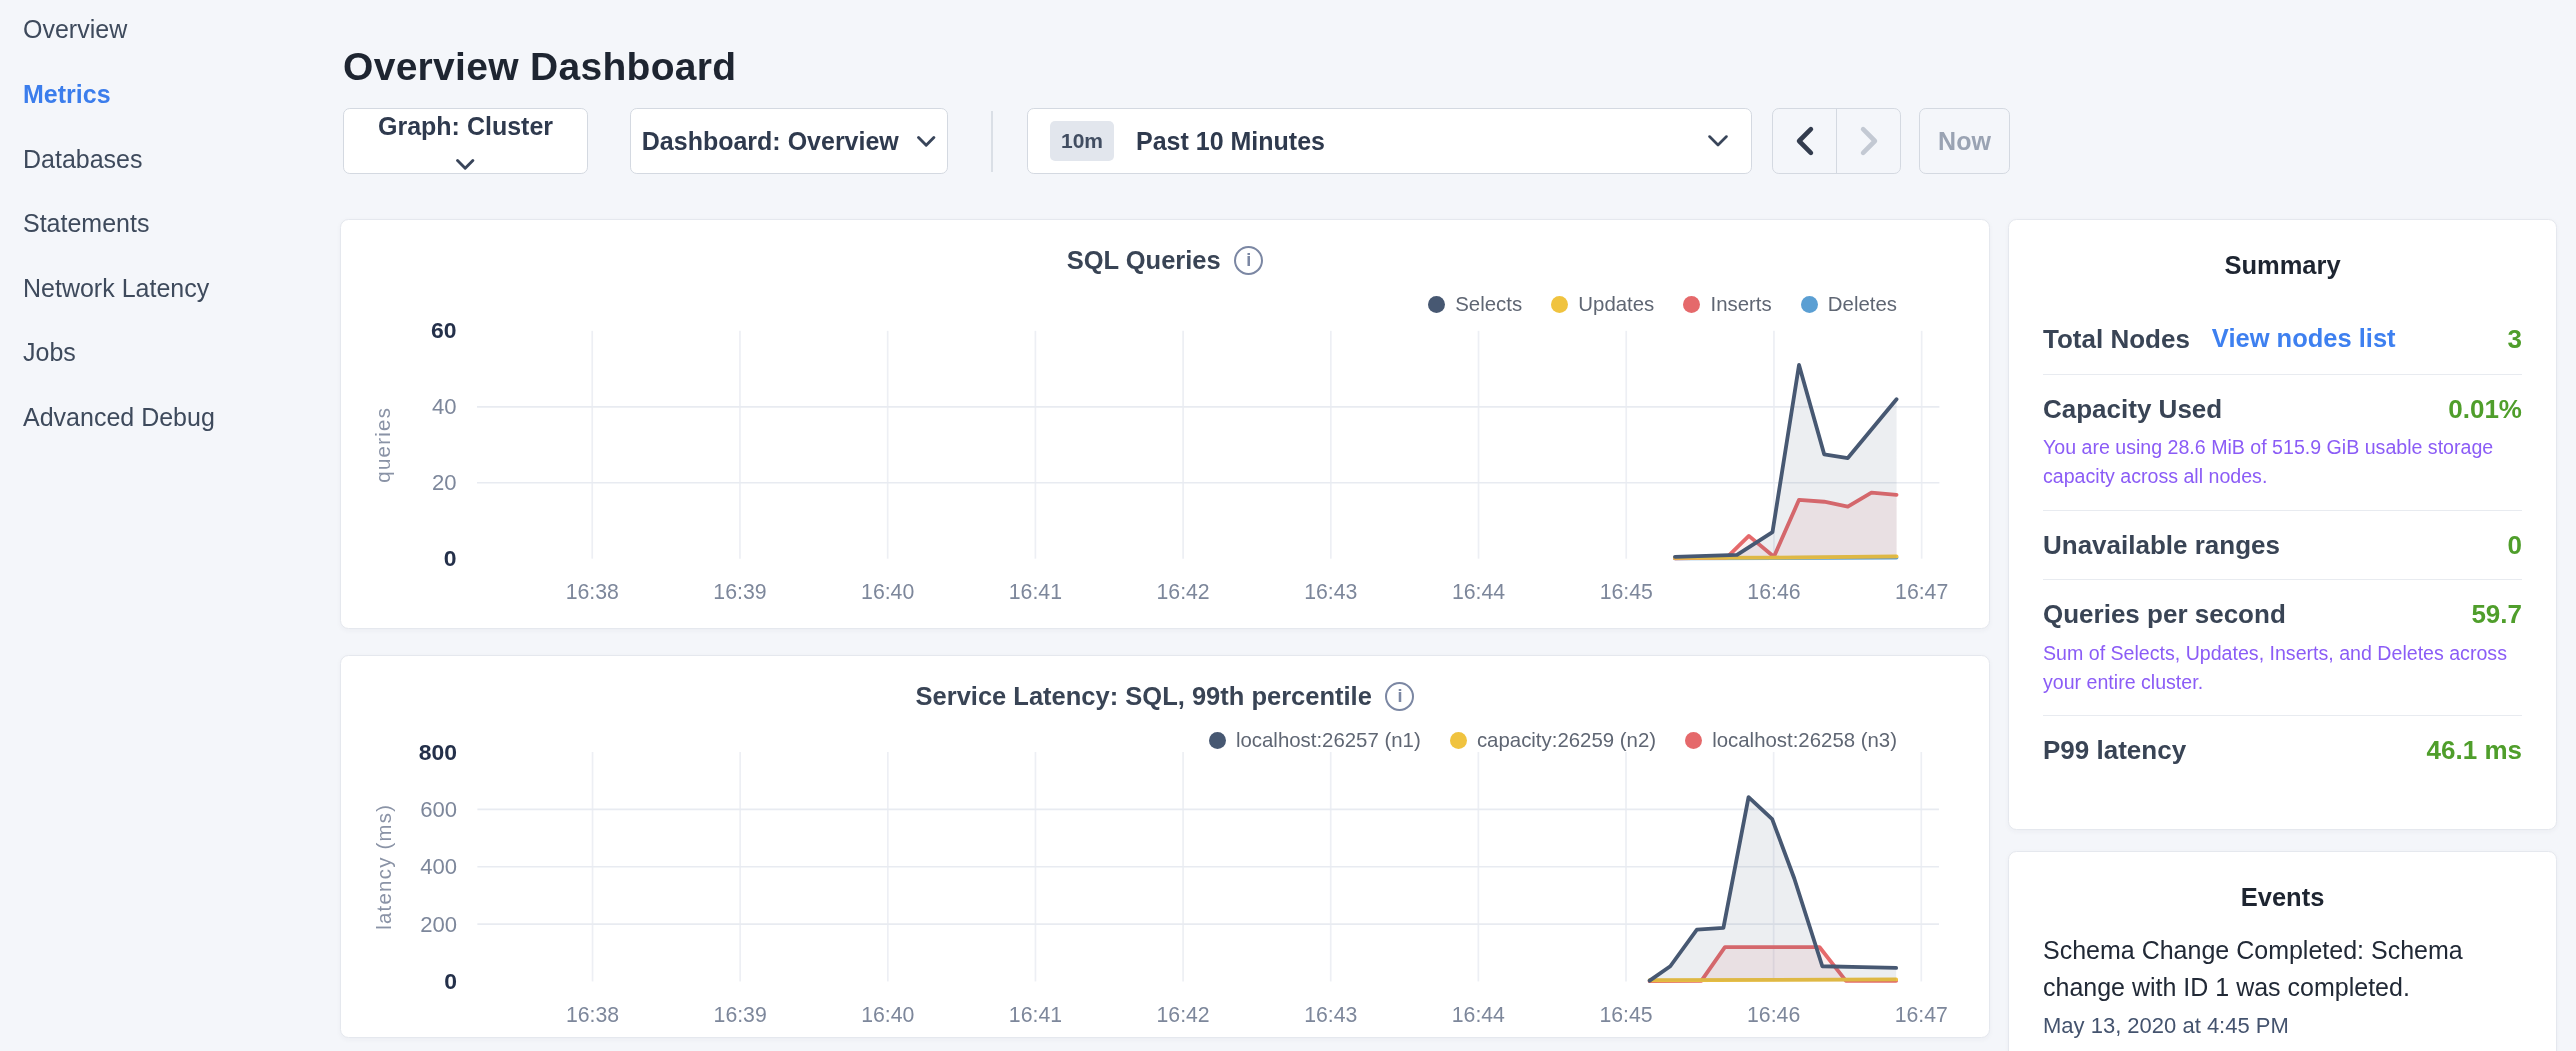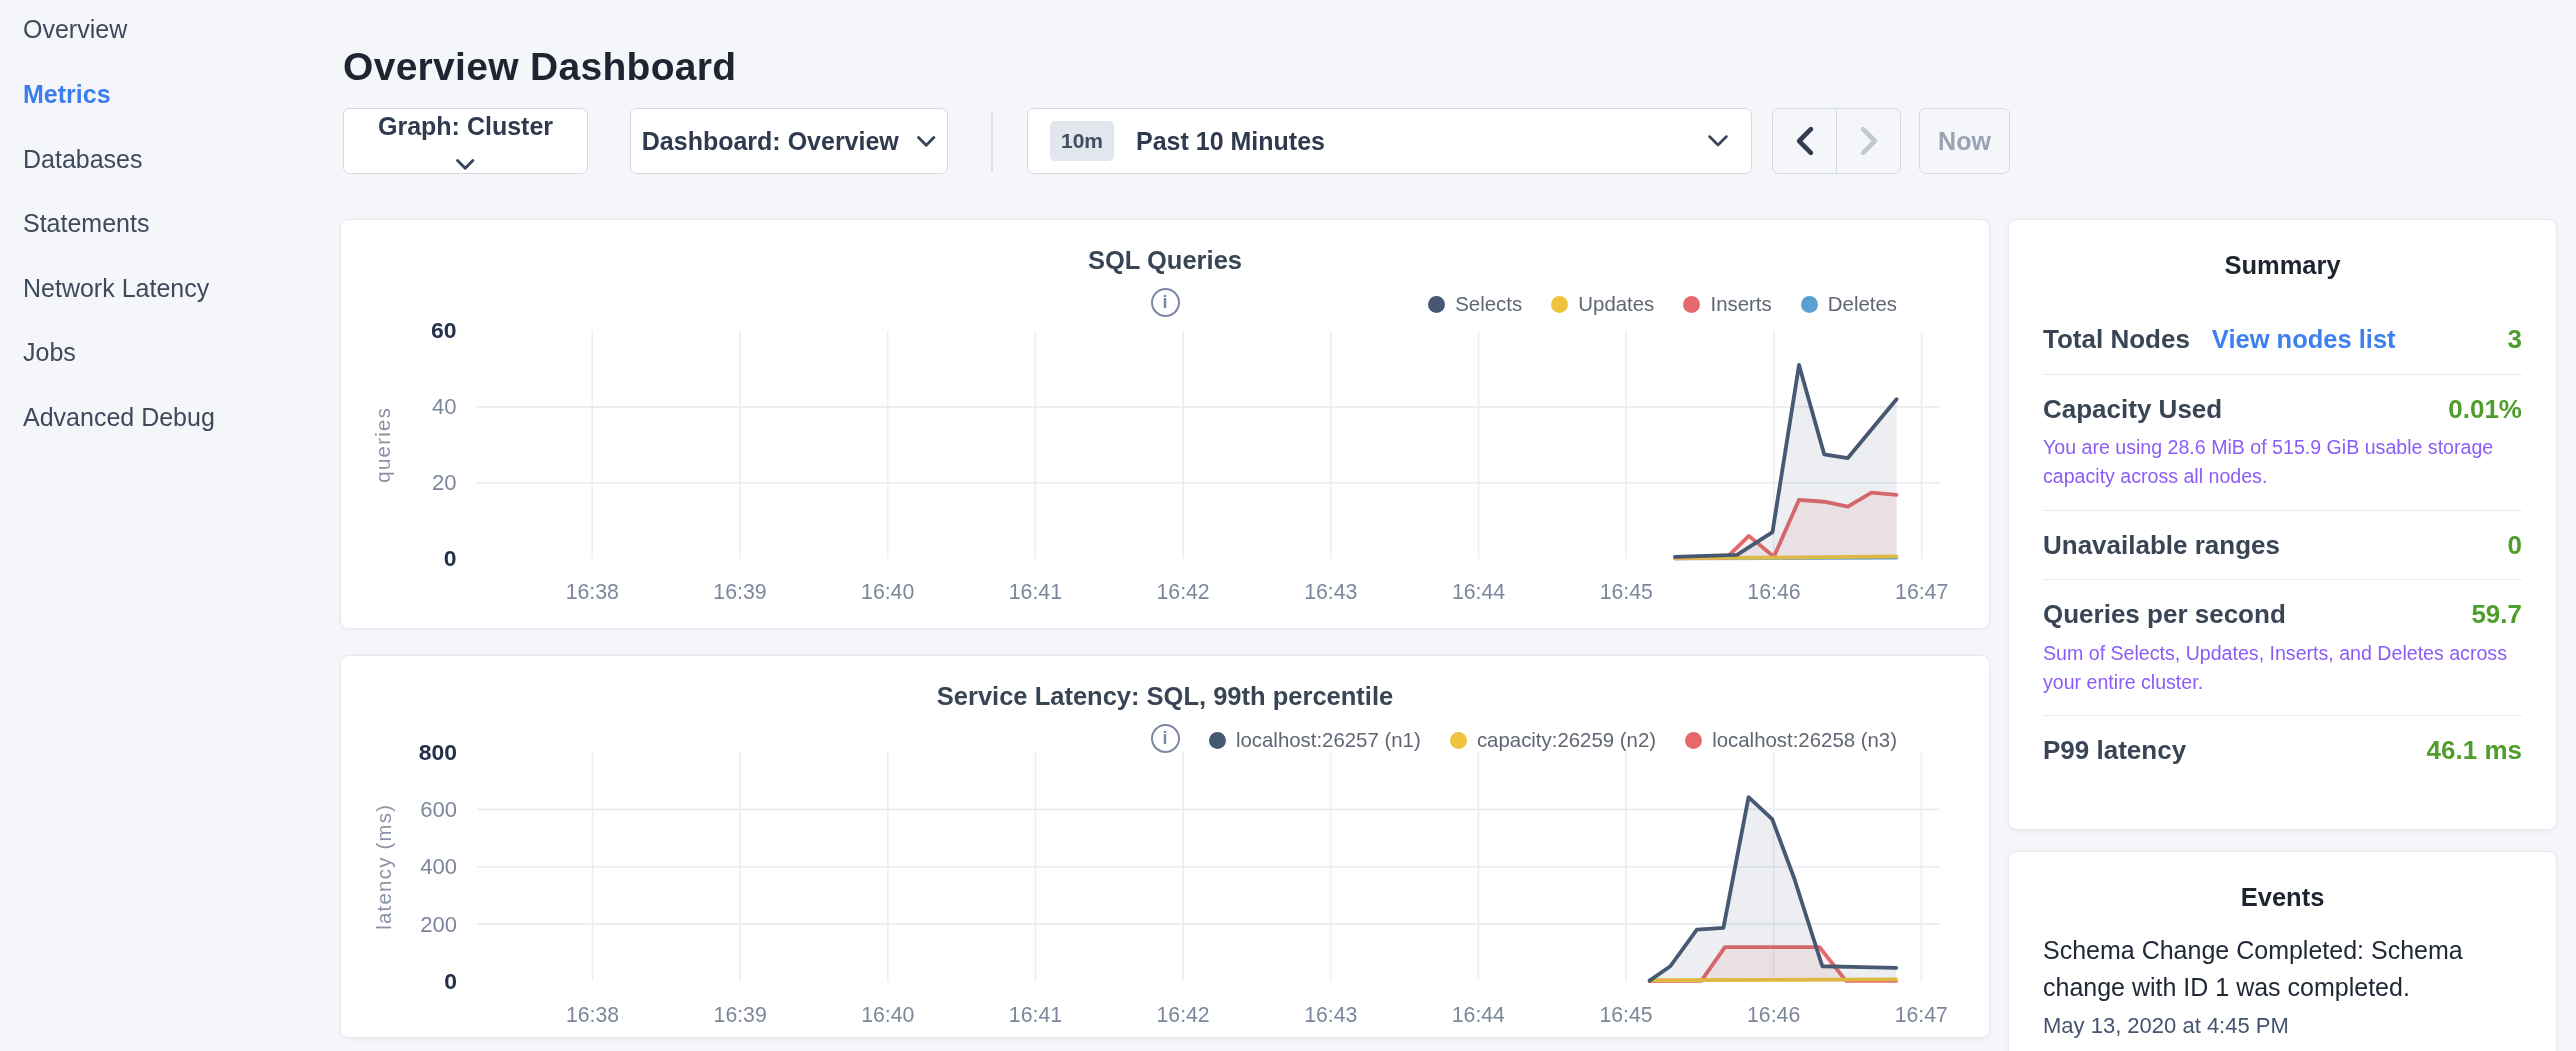--- a/index.html
+++ b/index.html
@@ -28,37 +28,37 @@
   .arrow-half{width:50%;height:100%;display:flex;align-items:center;justify-content:center;}
   .arrow-half.first{border-right:1.7px solid #d4d9e1;}
   #now-btn{left:1919px;width:91px;background:transparent;justify-content:center;font-size:25px;font-weight:700;color:#9aa3b3;}
   
   .card{position:absolute;background:#fff;border:1.7px solid #e5e8ee;border-radius:8.5px;box-sizing:border-box;
         box-shadow:0 1.7px 5.1px rgba(40,50,70,.04);}
   #chart1{left:340px;top:219px;width:1650px;height:410px;}
   #chart2{left:340px;top:655px;width:1650px;height:383px;}
   #summary{left:2008px;top:219px;width:549px;height:611px;}
   #events{left:2008px;top:851px;width:549px;height:349px;}
-  .chart-title-row{position:absolute;top:25.5px;left:0;width:100%;display:flex;justify-content:center;align-items:center;gap:13.6px;flex-direction:column;}
+  .chart-title-row{position:absolute;top:25.5px;left:0;width:100%;display:flex;justify-content:center;align-items:center;gap:13.6px;}
   .chart-title{font-size:25.5px;font-weight:700;color:#394455;}
   .info-icon{width:29px;height:29px;border:2.6px solid #7b87a3;border-radius:50%;color:#7b87a3;
              display:flex;align-items:center;justify-content:center;font-size:18px;font-weight:700;box-sizing:border-box;}
   .legend{position:absolute;top:73px;right:92px;display:flex;gap:29px;}
   .legend-item{display:flex;align-items:center;gap:10.2px;font-size:20.4px;color:#5f6673;white-space:nowrap;}
   .legend-dot{width:17px;height:17px;border-radius:50%;display:inline-block;}
   svg.plot{position:absolute;left:0;top:0;}
   svg.plot text{font-family:"Liberation Sans", sans-serif;}
   
   .panel-title{margin-top:31px;text-align:center;font-size:25.5px;font-weight:700;color:#1e2531;}
   .summary-body{padding:0 34px;margin-top:24px;}
   .srow{border-bottom:1.7px solid #e8ebf0;padding:18.7px 0;}
   .srow.first{padding-top:20.4px;}
   .srow:last-child{border-bottom:none;}
   .srow-head{display:flex;justify-content:space-between;align-items:baseline;font-size:26px;font-weight:700;color:#394455;}
-  .srow-left{display:flex;gap:22px;align-items:center;}
+  .srow-left{display:flex;gap:22px;align-items:flex-start;}
   .srow-link{color:#3e80f0;font-weight:700;font-size:25.5px;cursor:pointer;}
   .srow-value{color:#4f9e2b;white-space:nowrap;}
   .srow-desc{margin-top:8.5px;font-size:19.6px;line-height:29px;color:#8b5cf6;font-weight:400;}
   .events-body{padding:0 34px;margin-top:20.4px;}
   .event-text{font-size:25px;line-height:37px;color:#212936;}
   .event-time{margin-top:6.8px;font-size:22px;color:#44536e;}
 </style>
 </head>
 <body>
 

